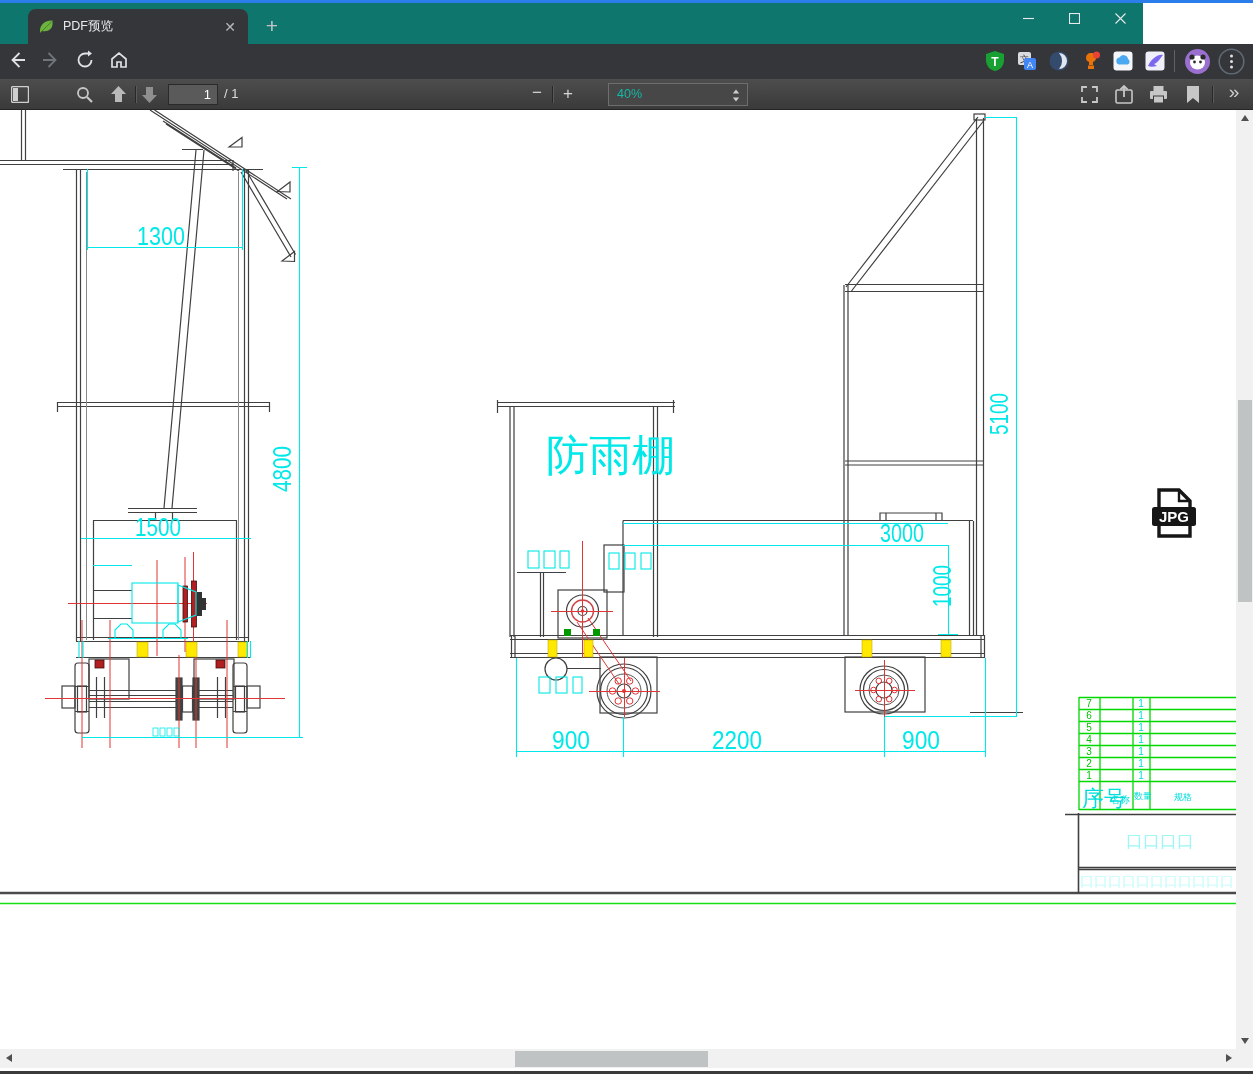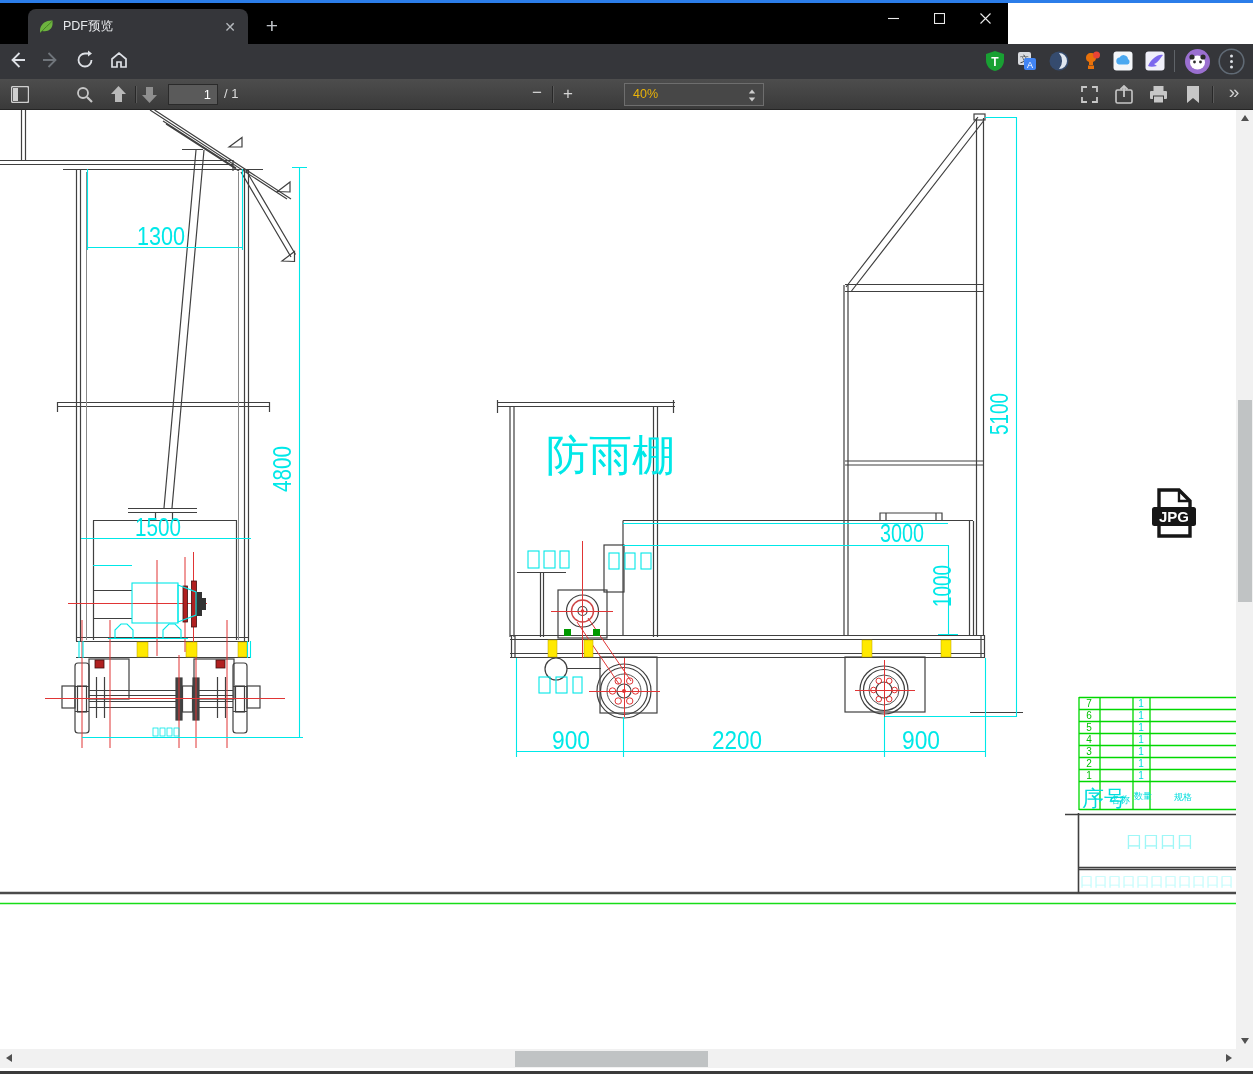--- a/index.html
+++ b/index.html
@@ -2,39 +2,39 @@
 <html><head>
 <meta charset="utf-8">
 <style>
   * { margin:0; padding:0; box-sizing:border-box; }
   html,body { width:1253px; height:1079px; }
   body { font-family:"Liberation Sans", sans-serif; }
   .stage { position:relative; width:1253px; height:1079px; background:#fff; overflow:hidden; }
   .abs { position:absolute; }
   
   .top-accent { left:0; top:0; width:1253px; height:3px; background:#2b7de9; z-index:20; }
-  .tabbar { left:0; top:3px; width:1008px; height:41px; background:#000000; z-index:20; }
+  .tabbar { left:0; top:3px; width:1143px; height:41px; background:#0f766e; z-index:20; }
   .tab { position:absolute; left:28px; top:6px; width:220px; height:35px; background:#35363a; border-radius:8px 8px 0 0; display:flex; align-items:center; padding:0 10px; }
   .tab-title { color:#e8eaed; font-size:12.5px; margin-left:9px; flex:1; white-space:nowrap; overflow:hidden; }
   .tab-close { color:#b5b9bd; font-size:14px; width:16px; text-align:center; }
   .newtab { position:absolute; left:258px; top:10px; width:28px; height:28px; color:#c0c4c9; font-size:21px; font-weight:300; text-align:center; line-height:26px; }
   .wincontrols { position:absolute; right:0; top:0; height:32px; display:flex; }
   .winbtn { width:46px; height:30px; display:flex; align-items:center; justify-content:center; }
   .toolbar { left:0; top:44px; width:1253px; height:35px; background:#35363a; z-index:20; display:flex; align-items:center; }
   .navico { width:34px; text-align:center; }
   .pill { position:absolute; left:140px; top:3.5px; width:827px; height:28px; border-radius:14px; background:#202124; display:flex; align-items:center; padding:0 12px; }
   .url { font-size:13.5px; color:#9aa0a6; white-space:nowrap; overflow:hidden; margin-left:10px; flex:1; }
   .url b { color:#e8eaed; font-weight:normal; }
   .ext { position:absolute; top:6px; width:22px; height:22px; }
   
   .pdfbar { left:0; top:79px; width:1253px; height:31px; background:linear-gradient(#4d4d4d,#3a3a3a); border-bottom:1px solid #252525; z-index:20; }
   .pdfbar .sep { position:absolute; top:7px; width:1px; height:17px; background:#282828; box-shadow:1px 0 0 #5a5a5a; }
   .pageinput { position:absolute; left:168px; top:5px; width:50px; height:21px; background:#5a5a5a; border:1px solid #2a2a2a; color:#fff; font-size:13px; text-align:right; padding-right:6px; line-height:19px; }
   .pagetotal { position:absolute; left:224px; top:7px; color:#ddd; font-size:13px; }
-  .zoomsel { position:absolute; left:624px; top:4px; width:140px; height:23px; background:#474747; border:1px solid #6e6e6e; color:#eab308; font-size:12.5px; line-height:21px; padding-left:8px; }
+  .zoomsel { position:absolute; left:608px; top:4px; width:140px; height:23px; background:#474747; border:1px solid #6e6e6e; color:#14b8a6; font-size:12.5px; line-height:21px; padding-left:8px; }
   
   .vsb { left:1236px; top:110px; width:17px; height:939px; background:#f1f1f1; z-index:15; }
   .vsb-thumb { position:absolute; left:1.5px; top:290px; width:14px; height:202px; background:#c0c3c4; }
   .hsb { left:0; top:1049px; width:1253px; height:19px; background:#f1f1f1; z-index:15; }
   .hsb-thumb { position:absolute; left:515px; top:1.5px; width:193px; height:16px; background:#c0c3c4; }
   .btmline { left:0; top:1071px; width:1253px; height:2.5px; background:#3b3b3b; z-index:15; }
   .tri { position:absolute; width:0; height:0; }
 </style>
 </head>
 <body>

